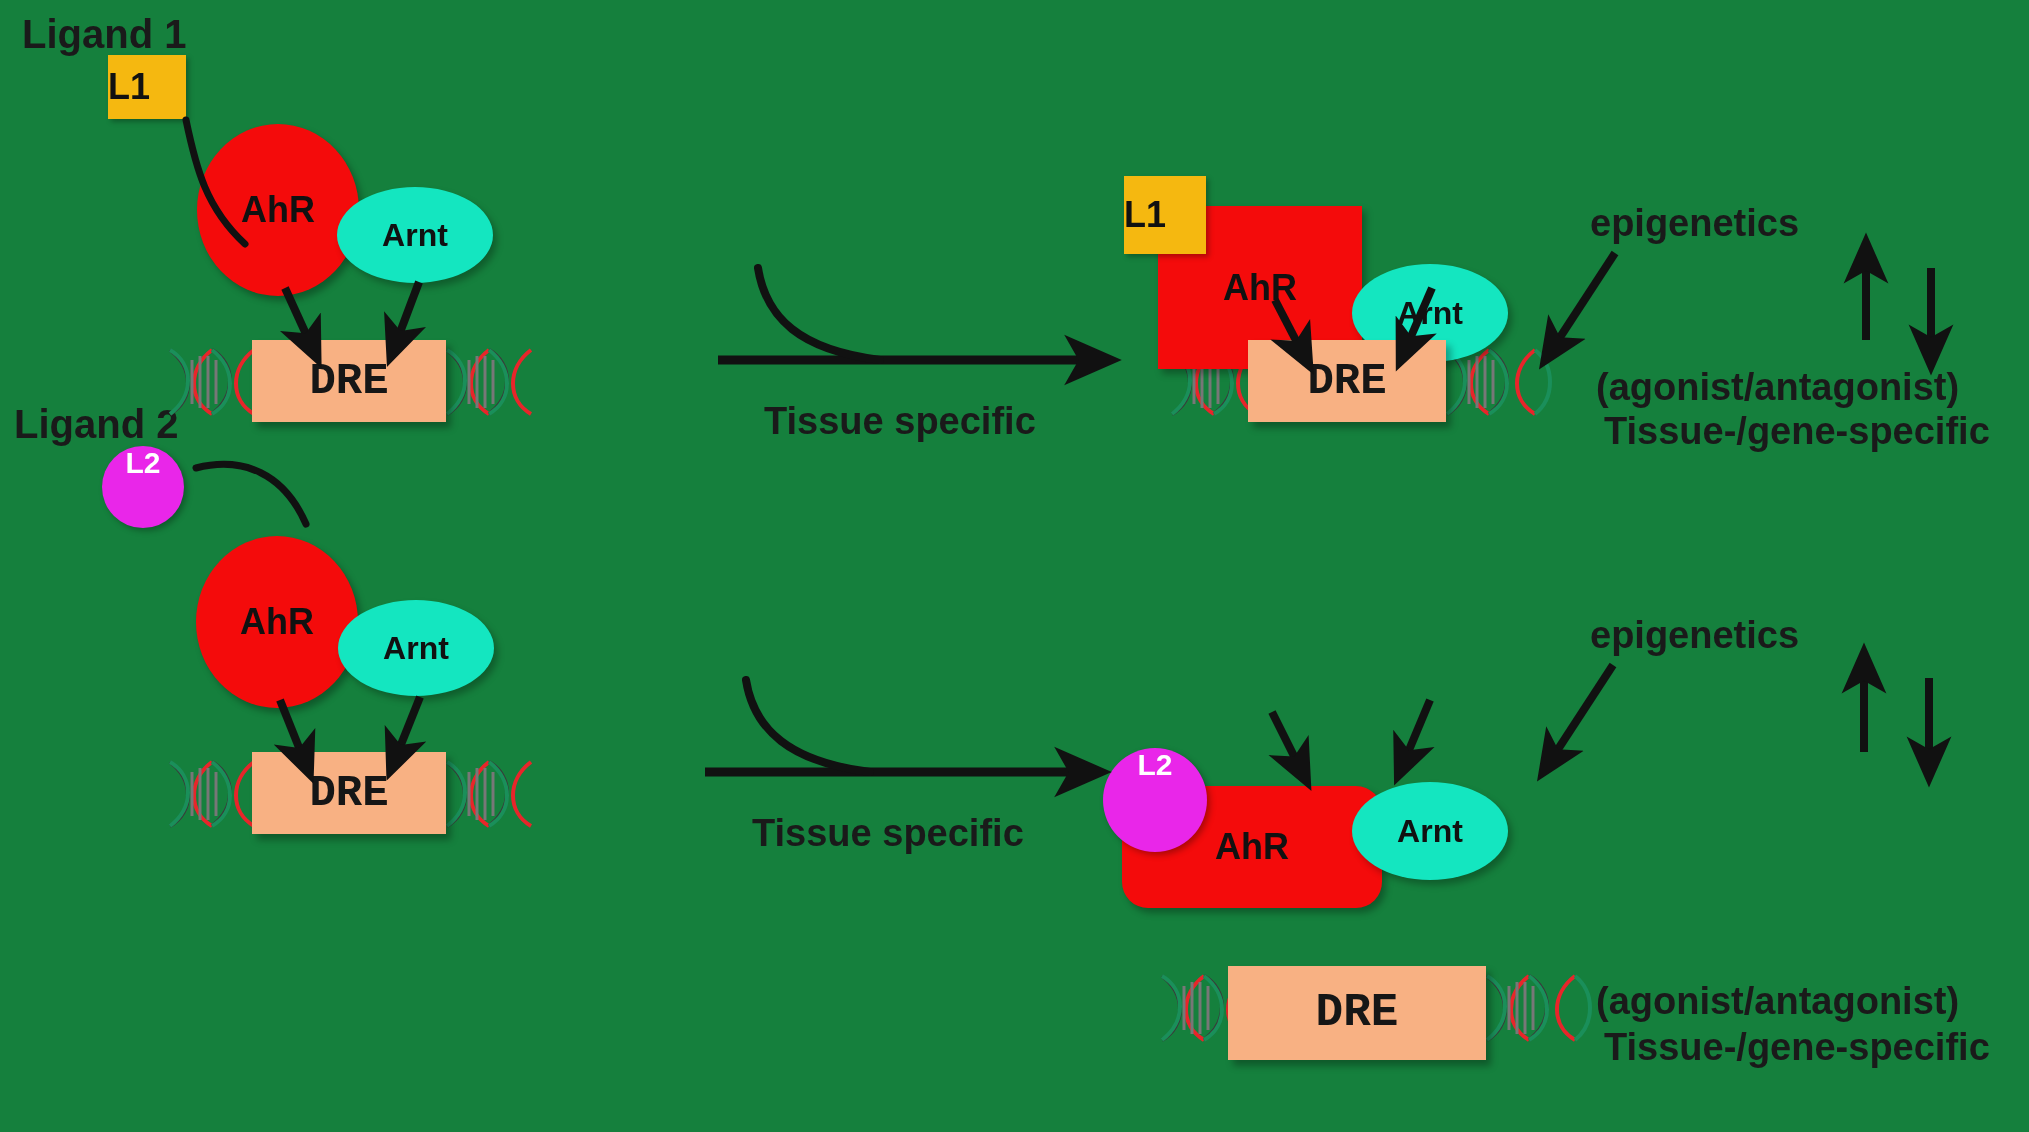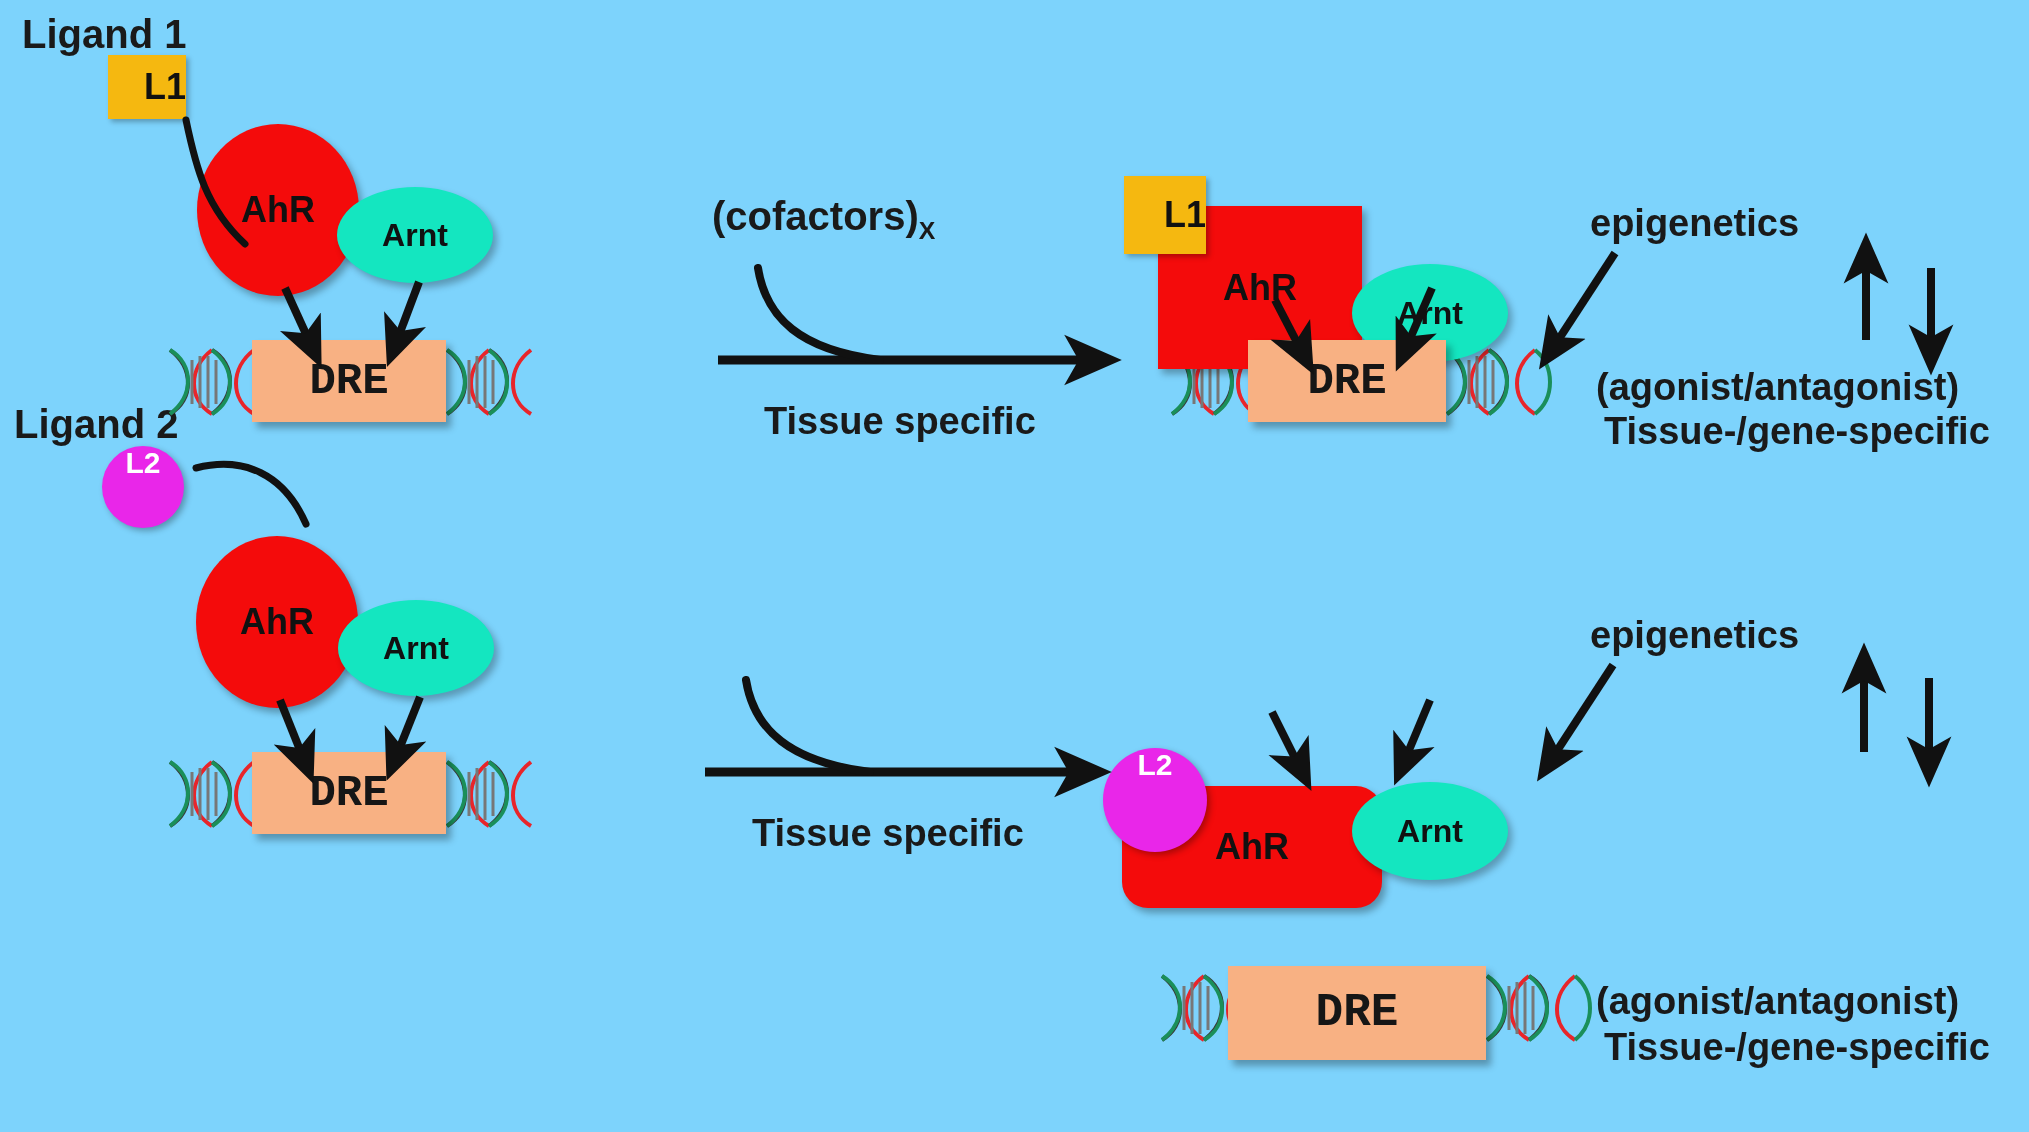--- a/index.html
+++ b/index.html
@@ -7,21 +7,21 @@
     padding: 0;
     background: #ffffff;
   }
   body {
     font-family: "Liberation Sans", sans-serif;
   }
   #canvas {
     position: relative;
     width: 2029px;
     height: 1132px;
-    background: #7dd3fc;
+    background: #15803d;
     overflow: hidden;
   }
 
   
   .lbl {
     position: absolute;
     color: #1a1a1a;
     font-weight: bold;
     white-space: nowrap;
     line-height: 1;
@@ -33,21 +33,21 @@
   .lbl-epi      { font-size: 38px; font-weight: bold; }
   .lbl-agon     { font-size: 38px; font-weight: bold; }
   .lbl-tgs      { font-size: 38px; font-weight: bold; margin-left: 8px; }
 
   
   .ligand-sq {
     position: absolute;
     background: #f5b810;
     display: flex;
     align-items: center;
-    justify-content: flex-end;
+    justify-content: flex-start;
     color: #111111;
     font-weight: bold;
     box-shadow: 3px 3px 5px rgba(0,0,0,0.28);
   }
   .ligand-circ {
     position: absolute;
     background: #e926e9;
     border-radius: 50%;
     display: flex;
     align-items: flex-start;
@@ -228,23 +228,20 @@
       <path d="M88,4 C64,22 64,54 88,68" fill="none" stroke="#e8252a" stroke-width="4"></path>
       <g stroke="#777777" stroke-width="3">
         <line x1="26" y1="14" x2="26" y2="58"></line>
           <line x1="34" y1="10" x2="34" y2="62"></line>
         <line x1="42" y1="10" x2="42" y2="62"></line>
           <line x1="50" y1="14" x2="50" y2="58"></line>
       </g>
     </svg>
   </div>
 
-  <div class="lbl lbl-cofac" style="left:712px; top:196px;">
-    <span>(cofactors)</span><sub>X</sub>
-  </div>
 
   <div class="lbl lbl-tissue" style="left:764px; top:402px;">Tissue specific</div>
 
   <div class="ligand-sq" style="left:1124px; top:176px; width:82px; height:78px; font-size:36px; z-index:7;">
     <span>L1</span>
   </div>
 
   <div class="ahr-rect" style="left:1158px; top:206px; width:204px; height:163px; font-size:36px; z-index:5;">
     <span>AhR</span>
   </div>

